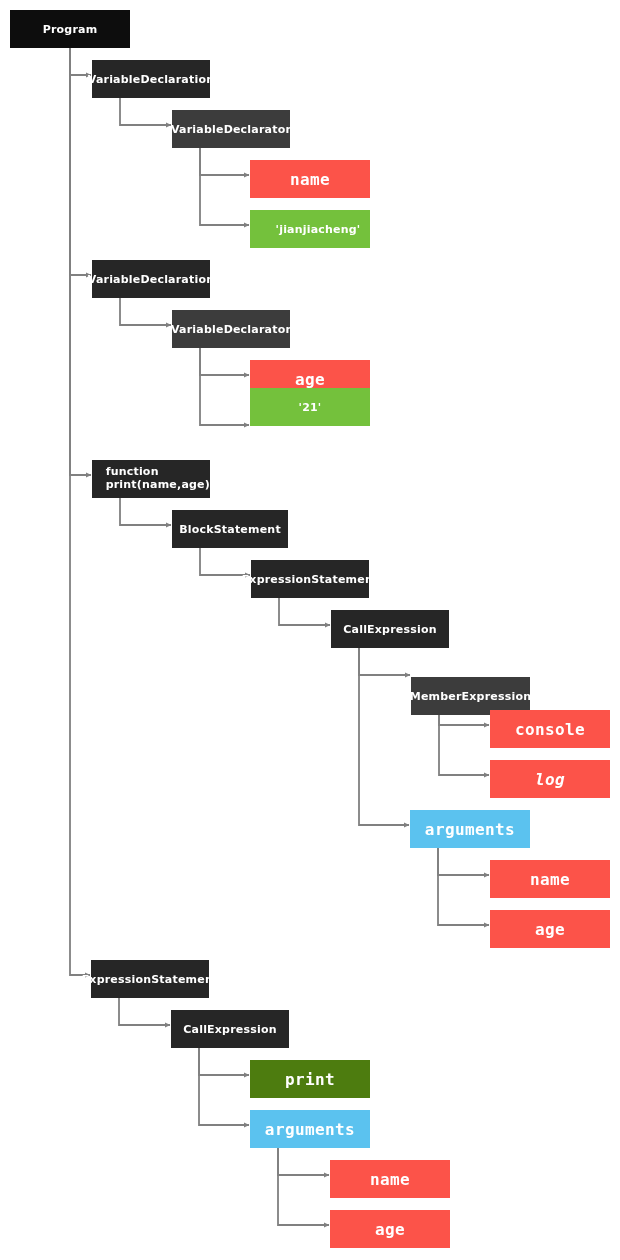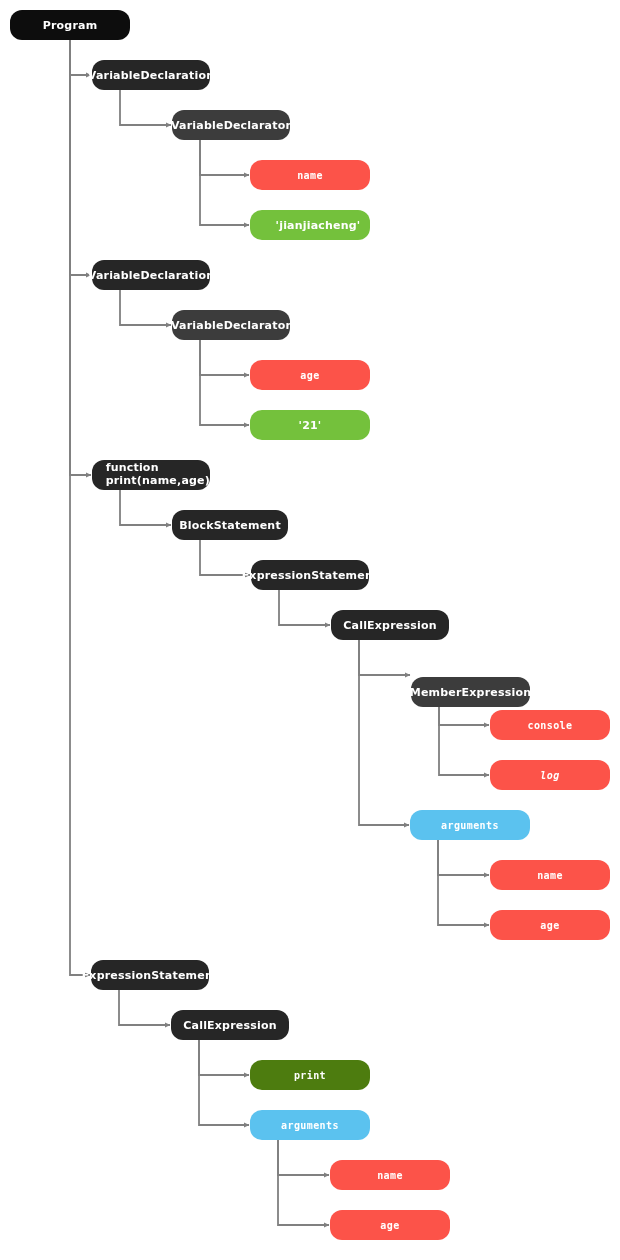--- a/index.html
+++ b/index.html
@@ -18,36 +18,36 @@
   #edge-layer {
     position: absolute;
     left: 0;
     top: 0;
     width: 620px;
     height: 1260px;
     pointer-events: none;
   }
   .node {
     position: absolute;
-    height: 30px;
-    border-radius: 12px;
+    height: 38px;
+    border-radius: 0;
     box-sizing: border-box;
     display: flex;
     align-items: center;
     justify-content: center;
     color: #ffffff;
     font-size: 11px;
     font-weight: bold;
     letter-spacing: 0.2px;
     white-space: pre;
     z-index: 2;
   }
   .node.mono {
     font-family: "DejaVu Sans Mono", "Liberation Mono", monospace;
-    font-size: 10px;
+    font-size: 16px;
     letter-spacing: 0.4px;
     align-items: center;
   }
   .node.sans {
     font-family: "DejaVu Sans", "Liberation Sans", sans-serif;
     font-size: 11px;
   }
   .node.multiline {
     justify-content: flex-end;
     padding-left: 10px;
@@ -95,21 +95,21 @@
       <path d="M278,1140 L278,1225 L329,1225" stroke="#808080" stroke-width="1.8" fill="none" marker-end="url(#arrowhead)"></path>
     </svg>
 <div class="node sans" style="left: 10px; top: 10px; width: 120px; background: rgb(13, 13, 13);"><span>Program</span></div>
     <div class="node sans" style="left: 92px; top: 60px; width: 118px; background: rgb(38, 38, 38);"><span>VariableDeclaration</span></div>
     <div class="node sans" style="left: 172px; top: 110px; width: 118px; background: rgb(60, 60, 60);"><span>VariableDeclarator</span></div>
     <div class="node mono" style="left: 250px; top: 160px; width: 120px; background: rgb(252, 83, 73);"><span>name</span></div>
     <div class="node sans" style="left: 250px; top: 210px; width: 120px; background: rgb(116, 193, 60); padding-left: 16px;"><span>'jianjiacheng'</span></div>
     <div class="node sans" style="left: 92px; top: 260px; width: 118px; background: rgb(38, 38, 38);"><span>VariableDeclaration</span></div>
     <div class="node sans" style="left: 172px; top: 310px; width: 118px; background: rgb(60, 60, 60);"><span>VariableDeclarator</span></div>
     <div class="node mono" style="left: 250px; top: 360px; width: 120px; background: rgb(252, 83, 73);"><span>age</span></div>
-    <div class="node sans" style="left: 250px; top: 410px; width: 120px; background: rgb(116, 193, 60);"><span>'21'</span></div>
+    <div class="node sans" style="left: 250px; top: 388px; width: 120px; background: rgb(116, 193, 60);"><span>'21'</span></div>
     <div class="node sans multiline" style="left: 92px; top: 460px; width: 118px; background: rgb(38, 38, 38);"><span class="lines">function
 print(name,age)</span></div>
     <div class="node sans" style="left: 172px; top: 510px; width: 116px; background: rgb(38, 38, 38);"><span>BlockStatement</span></div>
     <div class="node sans" style="left: 251px; top: 560px; width: 118px; background: rgb(38, 38, 38);"><span>ExpressionStatement</span></div>
     <div class="node sans" style="left: 331px; top: 610px; width: 118px; background: rgb(38, 38, 38);"><span>CallExpression</span></div>
     <div class="node sans" style="left: 411px; top: 660px; width: 119px; background: rgb(60, 60, 60); margin-top: 17px;"><span>MemberExpression</span></div>
     <div class="node mono" style="left: 490px; top: 710px; width: 120px; background: rgb(252, 83, 73);"><span>console</span></div>
     <div class="node mono" style="left: 490px; top: 760px; width: 120px; background: rgb(252, 83, 73); font-style: italic;"><span>log</span></div>
     <div class="node mono" style="left: 410px; top: 810px; width: 120px; background: rgb(91, 194, 239);"><span>arguments</span></div>
     <div class="node mono" style="left: 490px; top: 860px; width: 120px; background: rgb(252, 83, 73);"><span>name</span></div>

